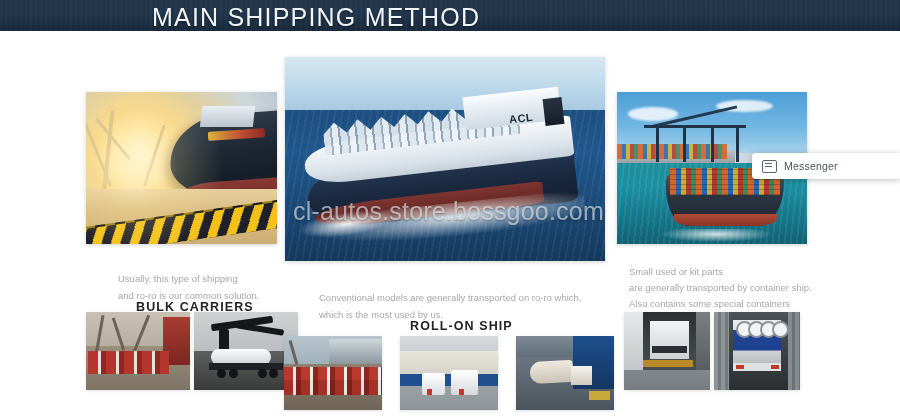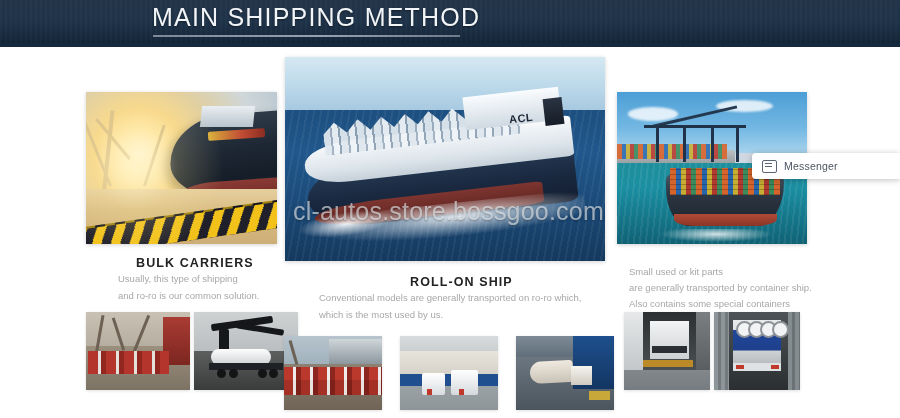--- a/index.html
+++ b/index.html
@@ -6,21 +6,21 @@
   body{
     width:900px;height:418px;overflow:hidden;
     background:#ffffff;
     font-family:"Liberation Sans", sans-serif;
     position:relative;
   }
   .page{position:relative;width:900px;height:418px;overflow:hidden;background:#fff;}
 
   
   .header{
-    position:absolute;left:0;top:0;width:900px;height:47px;
+    position:absolute;left:0;top:0;width:900px;height:31px;
     background:linear-gradient(180deg,#17293f 0%,#1a3048 45%,#16283c 100%);
     overflow:hidden;
   }
   .header:before{
     content:"";position:absolute;left:0;top:0;width:900px;height:43px;
     background:
       repeating-linear-gradient(90deg,rgba(255,255,255,.018) 0 2px,rgba(0,0,0,0) 2px 5px),
       linear-gradient(180deg,rgba(255,255,255,.05),rgba(0,0,0,.10));
   }
   .header-title{
@@ -149,21 +149,21 @@
     box-shadow:0 1px 6px rgba(0,0,0,.25);
     display:flex;align-items:center;gap:7px;padding-left:10px;
     box-sizing:border-box;
   }
   .msg-icon{width:13px;height:11px;border:1.4px solid #5a6472;border-radius:2px;position:relative;flex:0 0 auto;}
   .msg-icon:after{content:"";position:absolute;left:2px;top:2px;width:7px;height:1.4px;
      background:#5a6472;box-shadow:0 3px 0 #5a6472;}
   .msg-label{font-size:10.5px;color:#4b5560;letter-spacing:.2px;}
 
   
-  .cap-title{position:absolute;font-size:12.5px;font-weight:700;color:#232323;letter-spacing:1.1px;white-space:nowrap;}
+  .cap-title{position:absolute;font-size:12.5px;font-weight:700;color:#232323;letter-spacing:1.1px;white-space:nowrap;margin-top:44px;}
   .cap-body{position:absolute;font-size:9.5px;color:#a8a8a8;line-height:17px;white-space:nowrap;}
 
   .bulk-title{left:136px;top:256px;}
   .bulk-body{left:118px;top:270px;}
 
   .roro-title{left:390px;top:275px;padding-left:20px;}
   .roro-body{left:319px;top:289px;}
 
   .cont-title{left:672px;top:256px;}
   .cont-body{left:629px;top:264px;}

